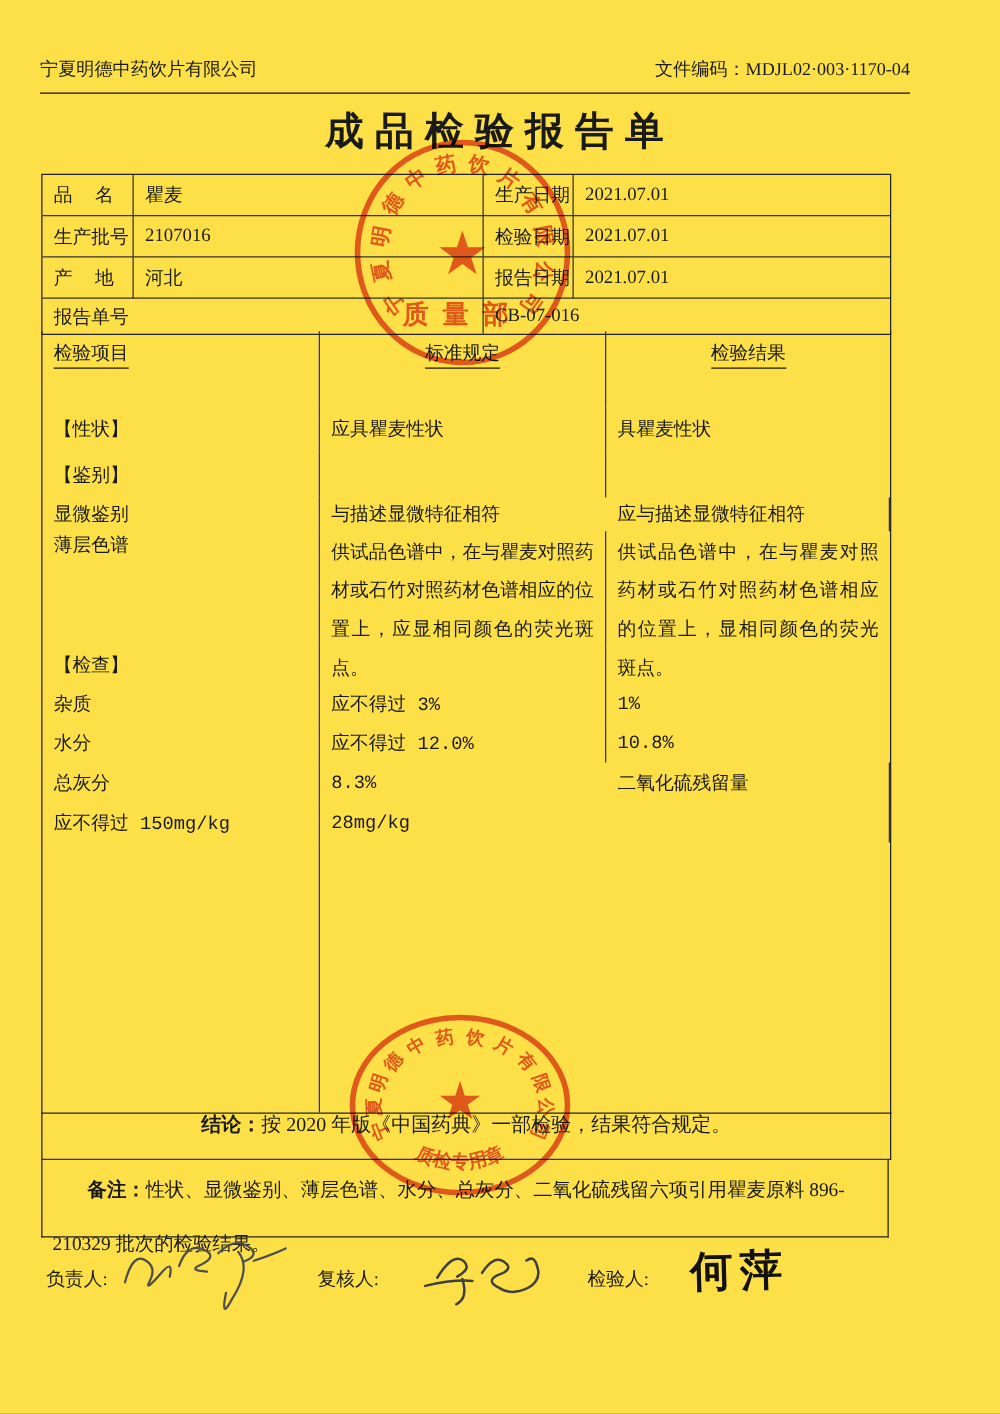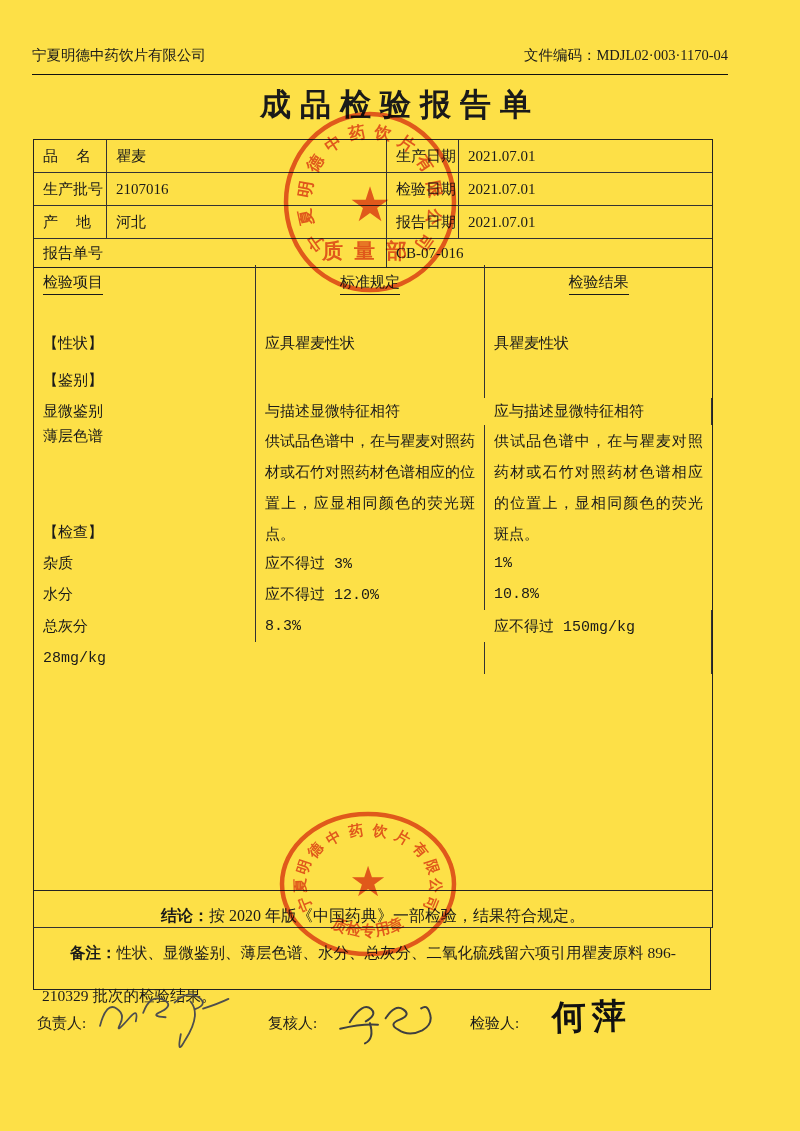--- a/index.html
+++ b/index.html
@@ -60,21 +60,21 @@
   .mc.head{align-items:flex-start;padding-top:8px;}
   .mc.head.c2,.mc.head.c3{justify-content:center;}
   .mc.top{align-items:flex-start;padding-top:2px;}
   .uline{border-bottom:1px solid #1a1a1a;padding-bottom:2px;}
   .para{line-height:31px;text-align:justify;}
   
   .conclusion-row{
     position:absolute;left:33px;top:890px;width:678px;height:37px;
     box-sizing:content-box;
     border-left:1.5px solid #222;border-right:1.5px solid #222;border-bottom:1px solid #333;
-    display:flex;align-items:flex-end;justify-content:center;
+    display:flex;align-items:flex-start;justify-content:center;
     font-size:16px;
   }
   .remark-row{
     position:absolute;left:33px;top:928px;width:678px;height:62px;
     border-left:1.5px solid #222;border-right:1.5px solid #222;border-bottom:1.5px solid #222;
     box-sizing:border-box;
     padding:3px 8px 0 8px;
     font-size:15.5px;line-height:43px;
     text-indent:28px;
   }
@@ -194,20 +194,21 @@
     <div class="mc c2">应不得过 3%</div>
     <div class="mc c3">1%</div>
 
     <div class="mc c1">水分</div>
     <div class="mc c2">应不得过 12.0%</div>
     <div class="mc c3">10.8%</div>
 
     <div class="mc c1">总灰分</div>
     <div class="mc c3">8.3%</div>
 
+    <div class="mc c1">二氧化硫残留量</div>
     <div class="mc c2">应不得过 150mg/kg</div>
     <div class="mc c3">28mg/kg</div>
 
     <div class="mc c1"></div>
     <div class="mc c2"></div>
     <div class="mc c3"></div>
   </div>
 
   <div class="conclusion-row">
     <span class="blabel">结论：</span>
@@ -222,21 +223,21 @@
   <svg class="sig-svg" style="left:92px;top:983px;transform:rotate(-4deg);" width="155" height="80" viewBox="0 0 155 80">
     <g fill="none" stroke="#4e4e4e" stroke-width="1.8" stroke-linecap="round">
       <path d="M8 38 Q16 14 26 22 Q34 28 28 38 Q22 48 38 32 Q48 22 44 36"></path>
       <path d="M52 28 Q60 10 72 16 Q84 22 70 28 Q58 32 74 34"></path>
       <path d="M84 20 Q98 8 108 16 Q118 24 104 28"></path>
       <path d="M100 20 Q110 34 92 58 Q82 74 88 52"></path>
       <path d="M112 28 Q128 24 138 20"></path>
     </g>
   </svg>
 
-  <div class="sig-label" style="left:268px;top:1014px;">复核人:</div>
+  <div class="sig-label" style="left:254px;top:1014px;">复核人:</div>
   <svg class="sig-svg" style="left:334px;top:996px;transform:rotate(-3deg);" width="115" height="58" viewBox="0 0 115 58">
     <g fill="none" stroke="#3f3f3f" stroke-width="2" stroke-linecap="round">
       <path d="M16 24 Q30 4 38 12 Q44 18 32 24"></path>
       <path d="M6 30 Q28 26 44 28"></path>
       <path d="M36 26 Q40 42 30 46"></path>
       <path d="M52 22 Q62 8 70 14 Q78 20 66 24 Q54 28 64 34 Q74 42 88 36 Q100 30 96 18 Q94 10 88 14"></path>
     </g>
   </svg>
 
   <div class="sig-label" style="left:470px;top:1014px;">检验人:</div>

